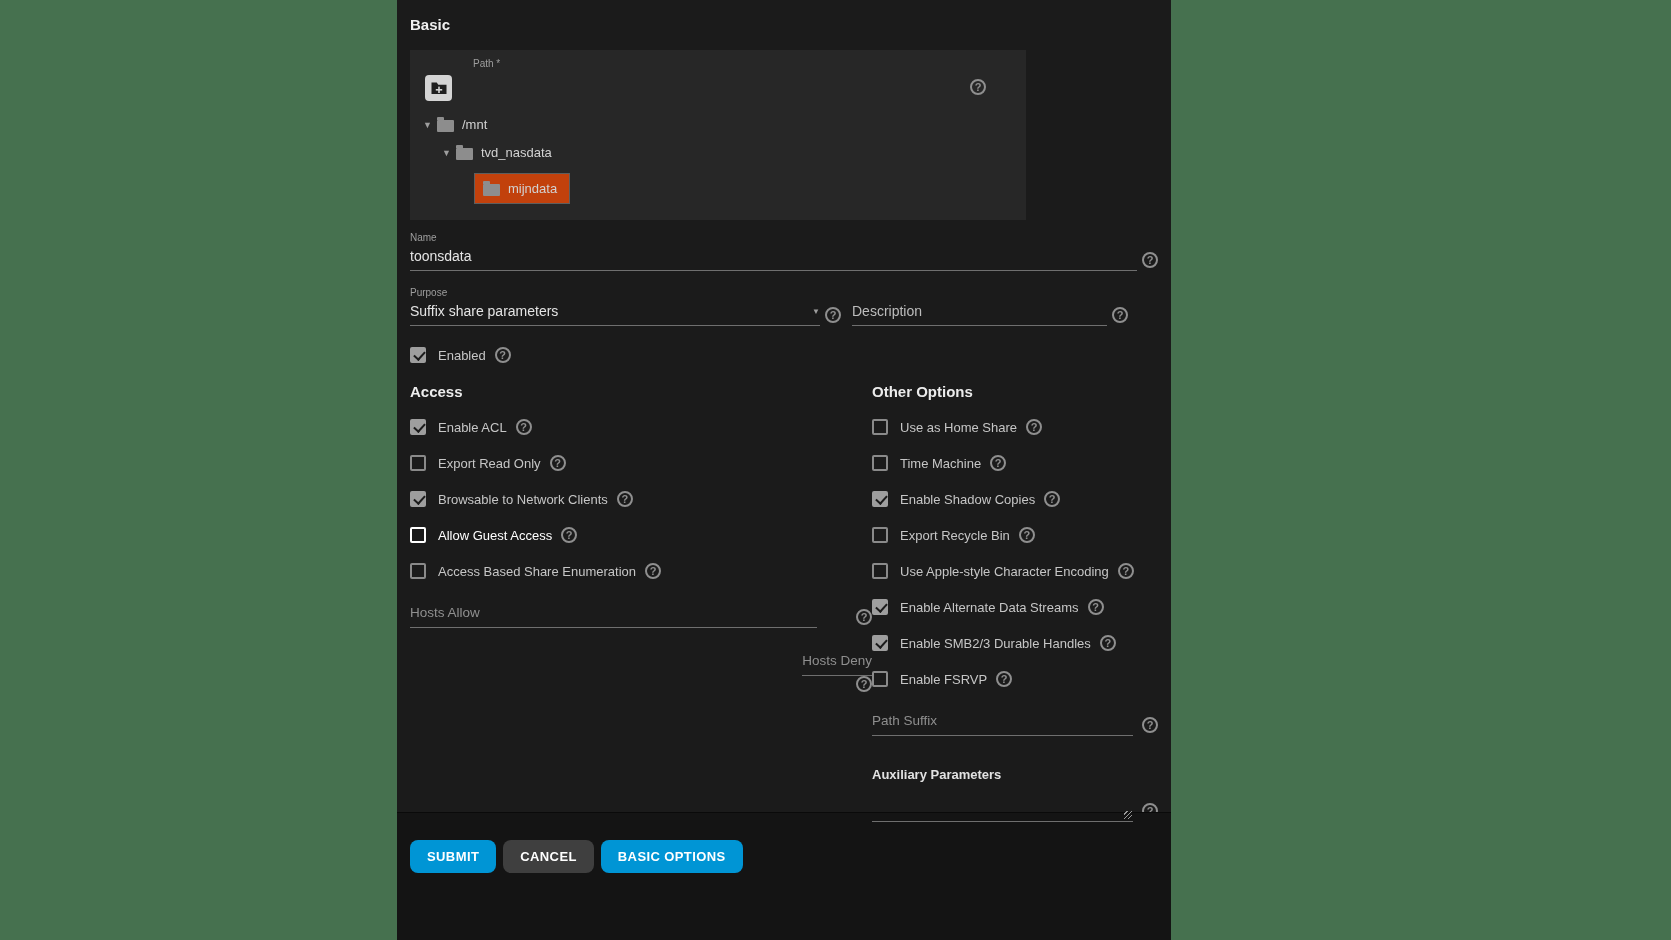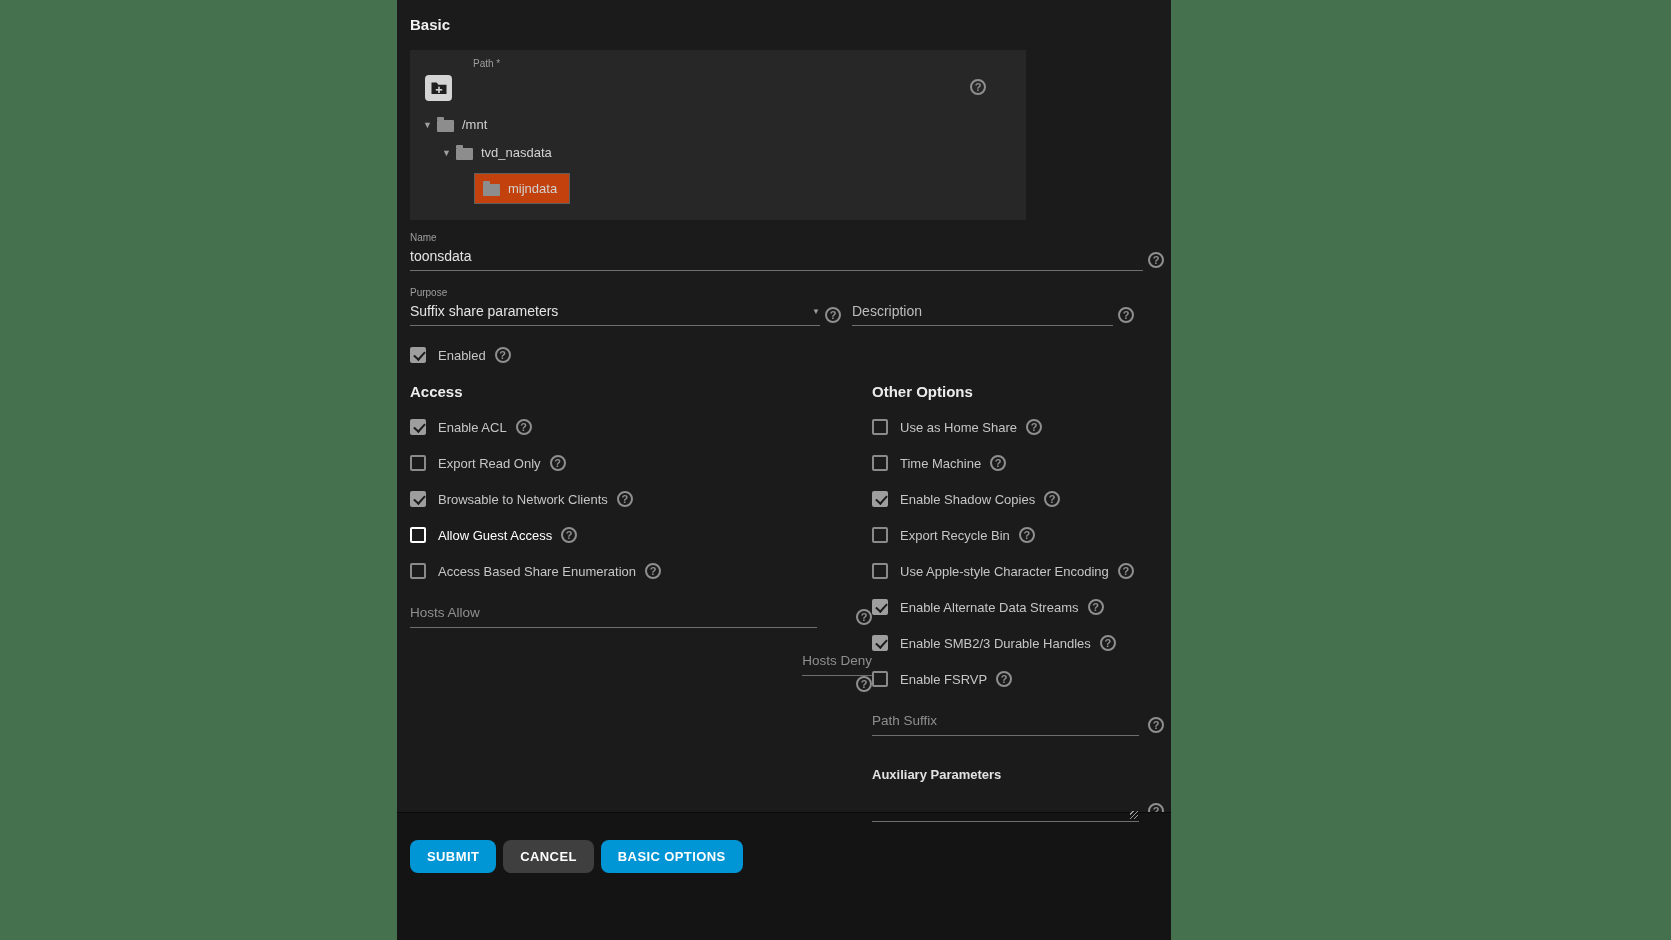--- a/index.html
+++ b/index.html
@@ -1,21 +1,21 @@
 <!DOCTYPE html>
 <html><head>
 <meta charset="utf-8">
 <style>
   * { margin:0; padding:0; box-sizing:border-box; }
   html,body { background:#46714f; font-family:"Liberation Sans", sans-serif; }
   .page { position:relative; width:1671px; height:940px; background:#46714f; overflow:hidden; }
 
   .panel { position:absolute; left:397px; top:0; width:774px; height:940px;
            background:#1b1b1b; display:flex; flex-direction:column; }
-  .panel-body { height:812px; padding:8px 7px 0 13px; }
+  .panel-body { height:812px; padding:8px 13px 0 13px; }
 
   .title { font-size:15px; font-weight:bold; color:#f0f0f0; margin:8px 0 17px 0; }
 
   
   .explorer { width:616px; background:#272727; padding:8px 0 16px 0; }
   .path-row { display:flex; align-items:flex-start; padding:0 40px 0 15px; }
   .add-folder { width:27px; height:26px; margin-top:17px; background:#d4d4d4; border:none;
                 border-radius:4px; display:flex; align-items:center; justify-content:center; cursor:pointer; }
   .path-field { flex:1; margin-left:21px; }
   .field-label { font-size:10px; color:#9e9e9e; margin-bottom:5px; }

